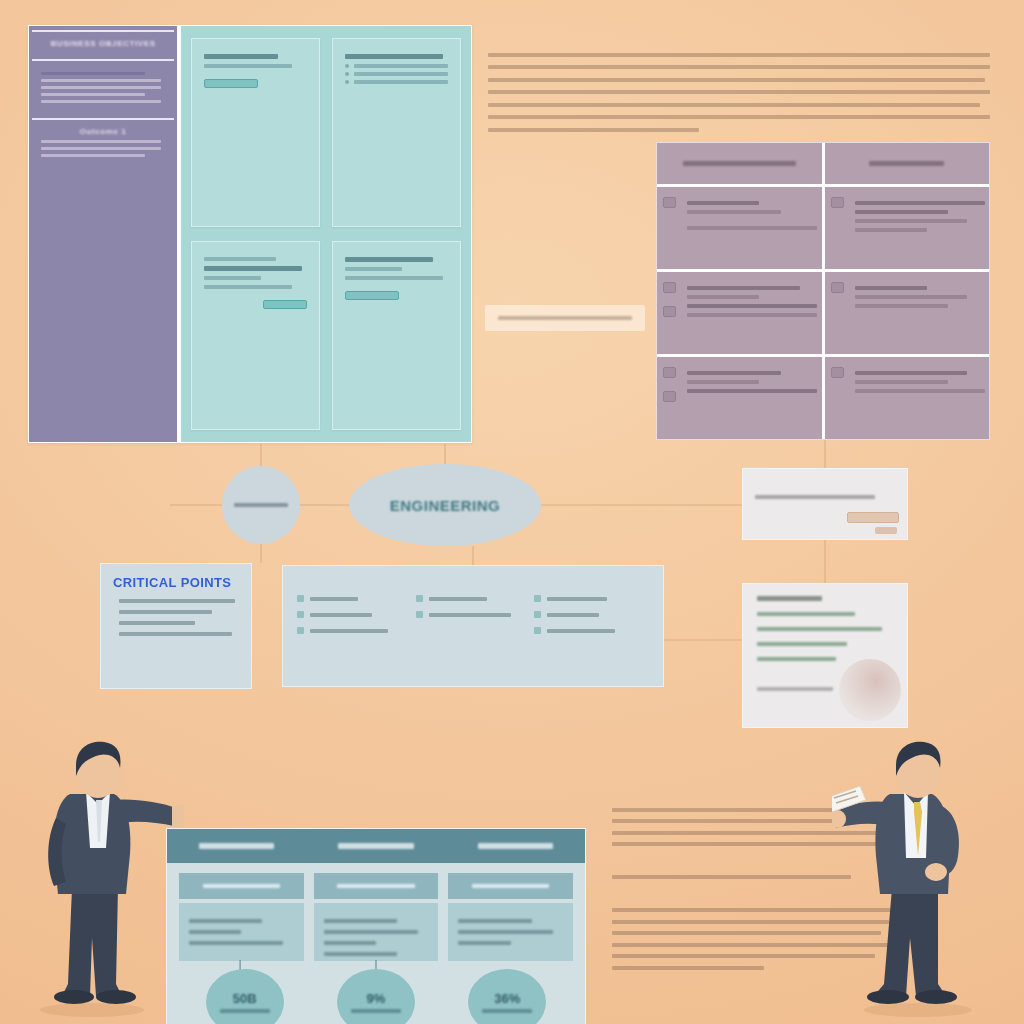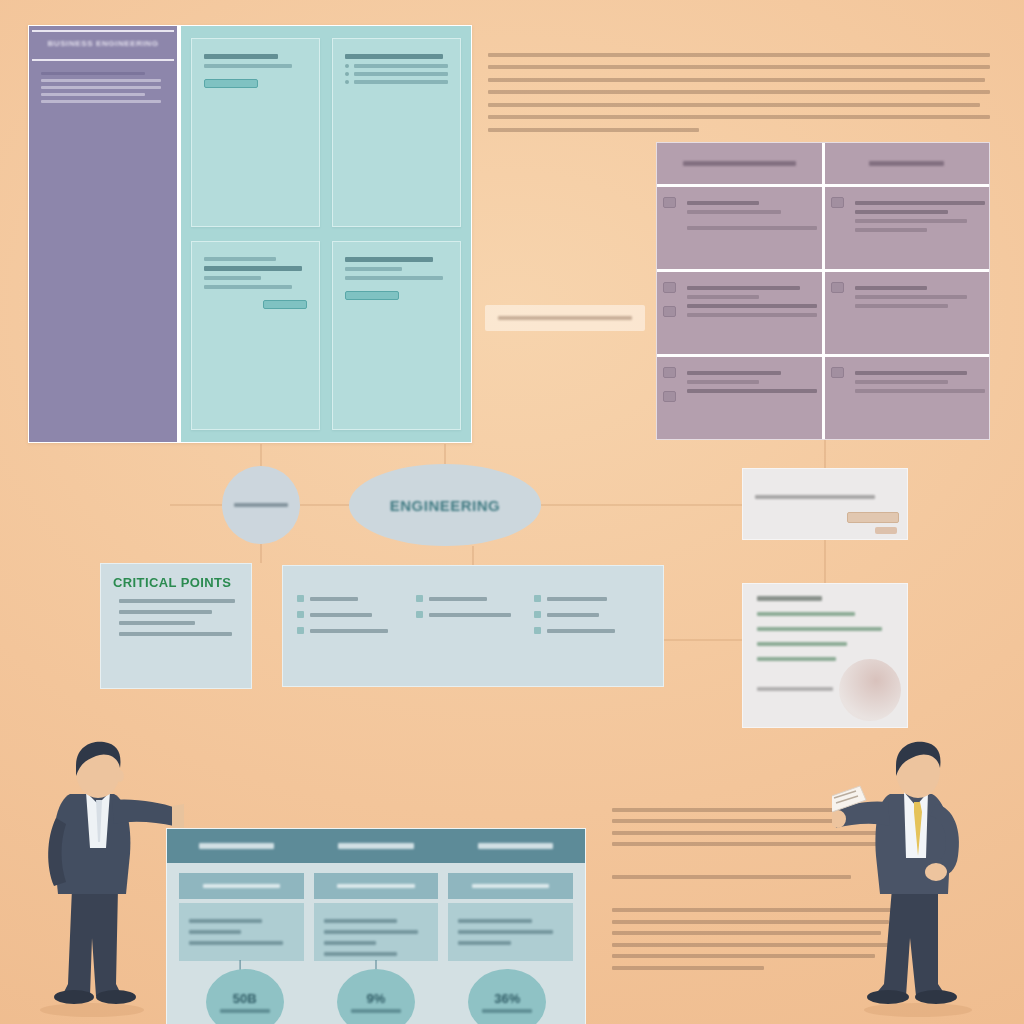--- a/index.html
+++ b/index.html
@@ -108,21 +108,21 @@
     font-size: 15px; font-weight: 700; letter-spacing: .5px;
     color:#2f6f77; filter: blur(.85px); opacity:.9;
   }
 
   
   #critical-card {
     position:absolute; left:100px; top:563px; width:152px; height:126px;
     background:#cfdde2; border:1px solid #e8f0f2; padding:11px 12px;
   }
   #critical-title {
-    font-size: 13px; font-weight: 700; letter-spacing:.4px; color:#15803d;
+    font-size: 13px; font-weight: 700; letter-spacing:.4px; color:#1d4ed8;
     filter: blur(.7px); opacity:.88; margin-bottom: 9px;
   }
   .c-line { height:4px; background:#3d5a63; opacity:.42; margin:7px 0 7px 6px; border-radius:1px; filter: blur(.75px); }
 
   
   #bullets-panel {
     position:absolute; left:282px; top:565px; width:382px; height:122px;
     background:#cfdde2; border:1px solid #e8f0f2;
     display:flex; gap:4px; padding:20px 14px;
   }
@@ -200,28 +200,34 @@
 </style>
 </head>
 <body>
 
 <div id="canvas">
 
   <div id="top-board">
 
     <div id="sidebar">
       <div class="side-card">
-        <div class="side-head">BUSINESS ENGINEERING</div>
+        <div class="side-head">BUSINESS OBJECTIVES</div>
       </div>
       <div class="side-card">
         <div class="side-line dk m"></div>
         <div class="side-line l"></div>
         <div class="side-line l"></div>
         <div class="side-line m"></div>
         <div class="side-line l"></div>
+      </div>
+      <div class="side-card">
+        <div class="side-head">Outcome 1</div>
+        <div class="side-line l"></div>
+        <div class="side-line l"></div>
+        <div class="side-line m"></div>
       </div>
     </div>
 
     <div id="teal-panel">
       <div class="teal-card">
         <div class="t-line t-head"></div>
         <div class="t-line w85"></div>
         <div class="t-chip"></div>
       </div>
       <div class="teal-card">

